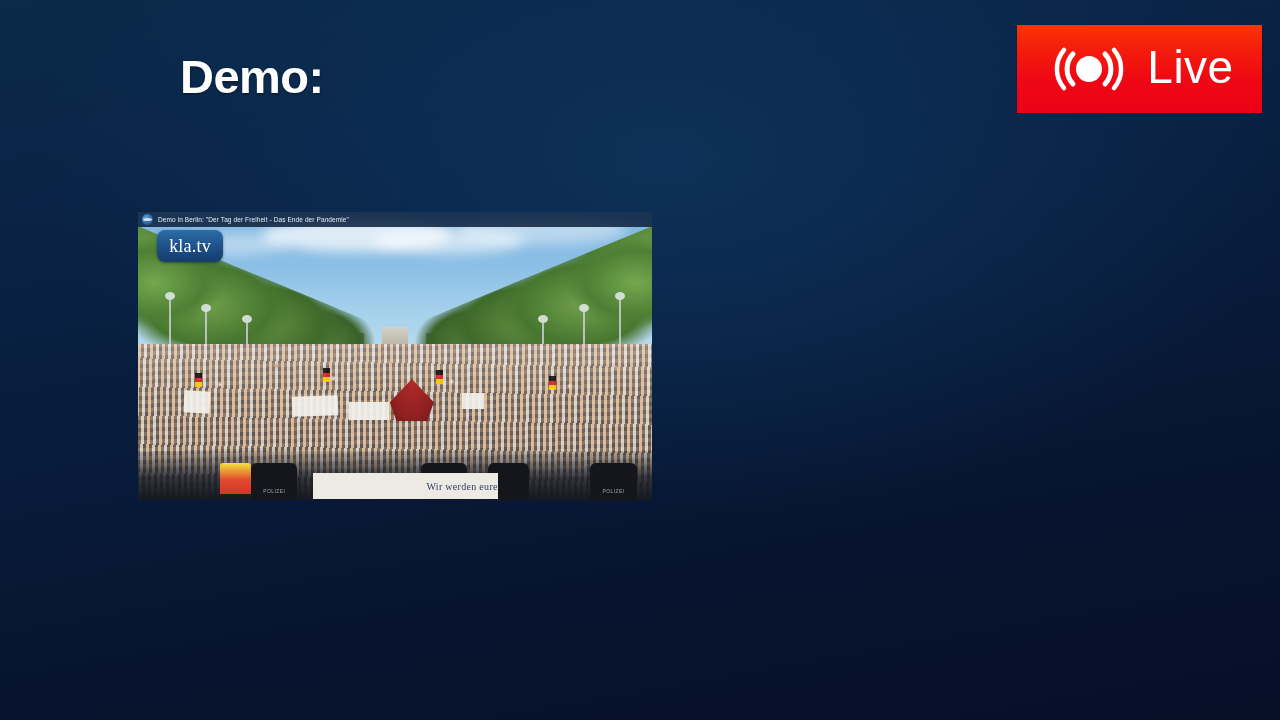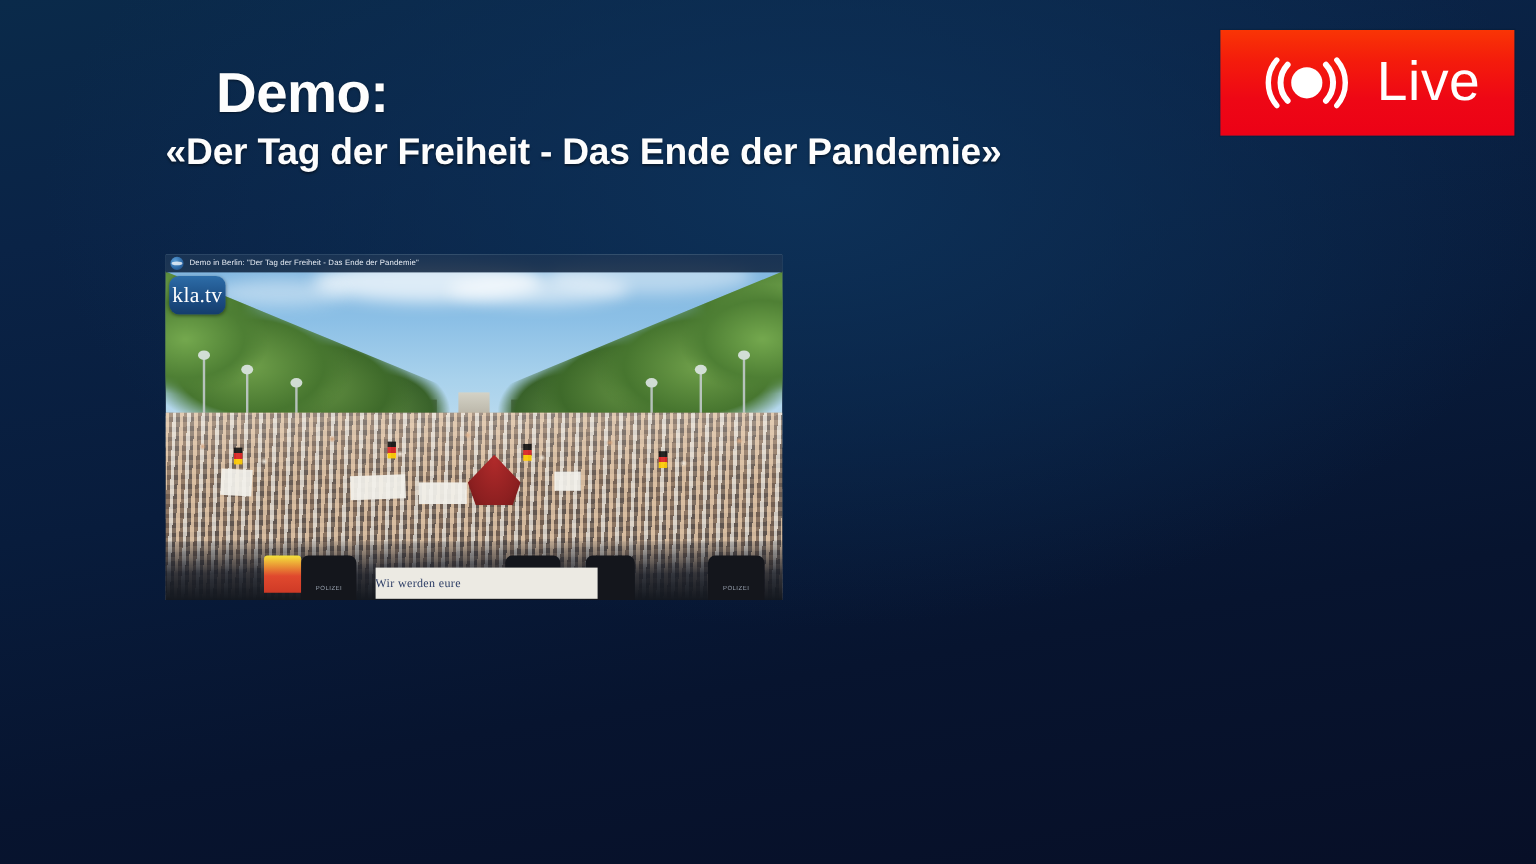--- a/index.html
+++ b/index.html
@@ -197,21 +197,21 @@
     position:absolute; bottom:2%; left:16%; width:6%; height:11%;
     background:linear-gradient(180deg,#f4e23c 0%, #e0492e 55%, #cf3a26 100%);
     border-radius:3px 3px 0 0;
   }
 
   
   .video-banner {
     position:absolute; left:34%; bottom:1px;
     width:36%; height:9%;
     background:#eceae3;
-    display:flex; align-items:center; justify-content:flex-start;
+    display:flex; align-items:center; justify-content:flex-end;
     overflow:hidden;
   }
   .video-banner span {
     font-size:10px; color:#2b3c64; letter-spacing:.3px;
     font-family:"Liberation Serif", serif;
     white-space:nowrap;
   }
 
   
   .caption-bar {
@@ -230,22 +230,22 @@
     width:9px; height:3px; border-radius:50%;
     background:rgba(255,255,255,0.75);
   }
   .caption-text {
     font-size:6.5px; color:#e9eef5; white-space:nowrap;
     letter-spacing:0.1px;
   }
 
   
   .kla-badge {
-    position:absolute; left:3px; top:18px;
-    width:47px; height:32px;
+    position:absolute; left:19px; top:18px;
+    width:66px; height:32px;
     border-radius:8px;
     background:linear-gradient(180deg,#2d6da8 0%, #1d4f86 55%, #143d6d 100%);
     display:flex; align-items:center; justify-content:center;
     z-index:5;
     box-shadow:0 1px 3px rgba(0,0,0,0.4);
   }
   .kla-badge span {
     font-family:"Liberation Serif", serif;
     font-size:18px; color:#ffffff; letter-spacing:.2px;
   }
@@ -286,21 +286,20 @@
     <path d="M28 13 A22 22 0 0 0 28 43" stroke="#ffffff" stroke-width="5" fill="none" stroke-linecap="round"></path>
     <path d="M19 9 A29 29 0 0 0 19 47" stroke="#ffffff" stroke-width="4.5" fill="none" stroke-linecap="round"></path>
     <path d="M60 13 A22 22 0 0 1 60 43" stroke="#ffffff" stroke-width="5" fill="none" stroke-linecap="round"></path>
     <path d="M69 9 A29 29 0 0 1 69 47" stroke="#ffffff" stroke-width="4.5" fill="none" stroke-linecap="round"></path>
   </svg>
   <div class="live-label">Live</div>
 </div>
 
 <div class="heading-block">
   <div class="heading-main">Demo:</div>
-  <div class="heading-sub">«Der Tag der Freiheit - Das Ende der Pandemie»</div>
 </div>
 
 <div class="media-row">
 
   <div class="video-frame">
     <div class="scene">
       <div class="sky">
         <div class="cloud c1"></div>
         <div class="cloud c2"></div>
         <div class="cloud c3"></div>

